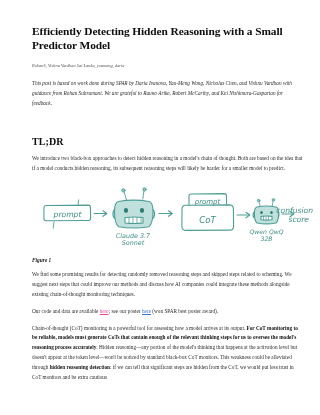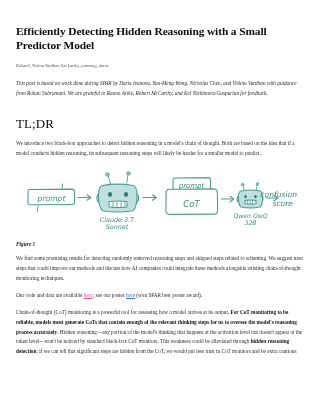--- a/index.html
+++ b/index.html
@@ -12,21 +12,21 @@
     height: 415px;
     overflow: hidden;
     font-family: "Liberation Serif", serif;
     color: #1a1a1a;
     -webkit-font-smoothing: antialiased;
   }
   .page {
     width: 320px;
     height: 415px;
     box-sizing: border-box;
-    padding: 24px 16px 0 16px;
+    padding: 24px 16px 0 32px;
     position: relative;
   }
   .title {
     font-family: "Liberation Serif", serif;
     font-weight: bold;
     font-size: 11.4px;
     line-height: 1.26;
     letter-spacing: -0.1px;
     color: #0d0d0d;
     margin: 0 0 0 0;
@@ -46,24 +46,24 @@
     font-family: "Liberation Serif", serif;
     font-style: italic;
     font-size: 5.25px;
     line-height: 1.85;
     color: #2b2b2b;
     text-align: left;
     max-width: 288px;
   }
   .h2 {
     font-family: "Liberation Serif", serif;
-    font-weight: normal;
-    font-size: 13px;
+    font-weight: bold;
+    font-size: 10px;
     color: #0d0d0d;
-    margin: 17px 0 0 0;
+    margin: 28px 0 0 0;
     letter-spacing: 0.1px;
   }
   .para {
     font-family: "Liberation Serif", serif;
     font-size: 5.25px;
     line-height: 1.88;
     color: #2b2b2b;
     margin: 7px 0 0 0;
     max-width: 288px;
     text-align: left;

